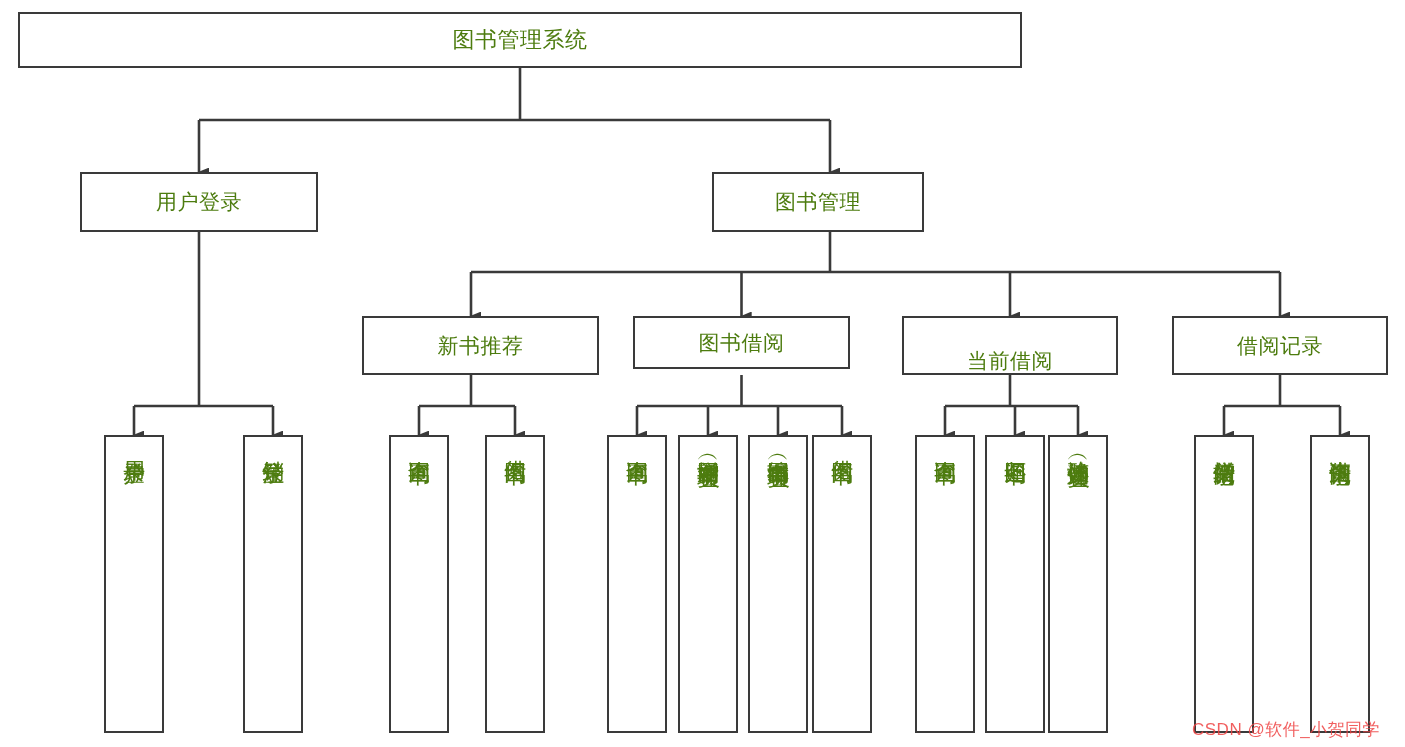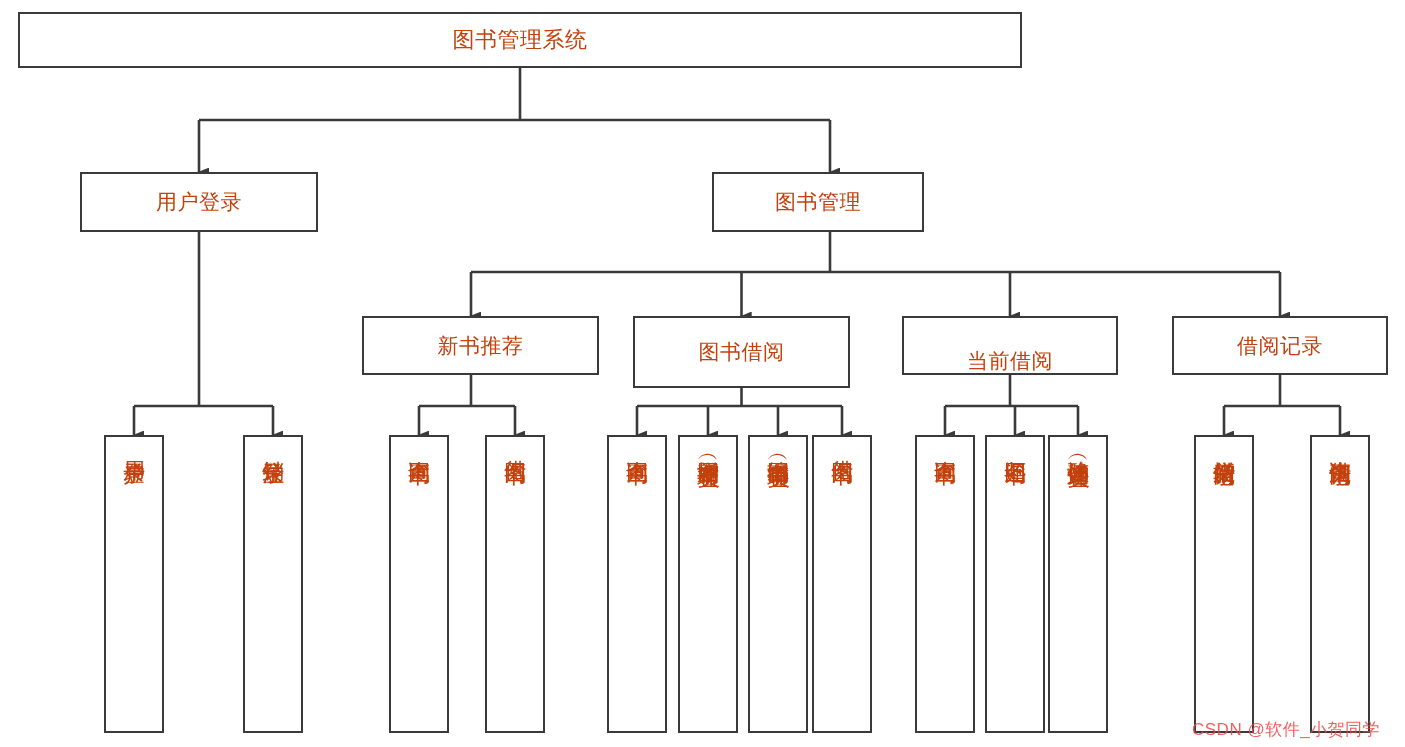--- a/index.html
+++ b/index.html
@@ -32,21 +32,21 @@
     position: absolute;
     box-sizing: border-box;
     background: #ffffff;
     border: 2px solid #3a3a3a;
     display: flex;
     align-items: center;
     justify-content: center;
     overflow: hidden;
   }
   .node .label {
-    color: #c2410c;
+    color: #4d7c0f;
     font-size: 21px;
     line-height: 1.12;
     letter-spacing: 0.5px;
     white-space: nowrap;
     text-align: center;
   }
   .node.vertical {
     align-items: flex-start;
     justify-content: center;
     padding-top: 6px;
@@ -121,21 +121,21 @@
       </div>
       <div class="node" style="left: 80px; top: 172px; width: 238px; height: 60px;">
         <span class="label">用户登录</span>
       </div>
       <div class="node" style="left: 712px; top: 172px; width: 212px; height: 60px;">
         <span class="label">图书管理</span>
       </div>
       <div class="node" style="left: 362px; top: 316px; width: 237px; height: 59px;">
         <span class="label">新书推荐</span>
       </div>
-      <div class="node" style="left: 633px; top: 316px; width: 217px; height: 72px;">
+      <div class="node" style="left: 633px; top: 316px; width: 217px; height: 53px;">
         <span class="label">图书借阅</span>
       </div>
       <div class="node" style="left: 902px; top: 316px; width: 216px; height: 59px; align-items: flex-end;">
         <span class="label">当前借阅</span>
       </div>
       <div class="node" style="left: 1172px; top: 316px; width: 216px; height: 59px;">
         <span class="label">借阅记录</span>
       </div>
       <div class="node vertical" style="left: 104px; top: 435px; width: 60px; height: 298px;">
         <span class="label">用户登录</span>

